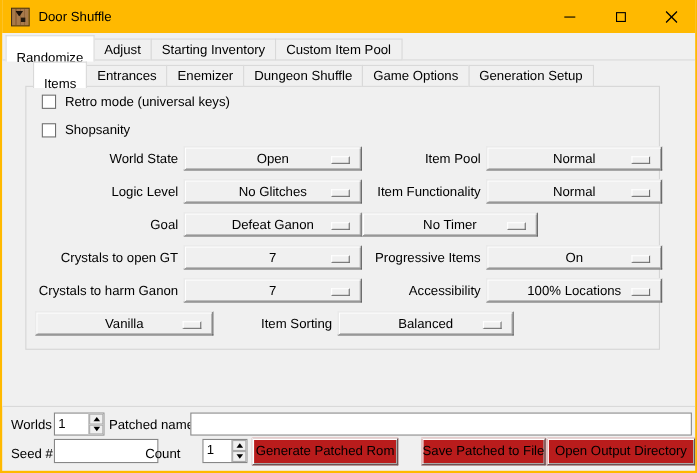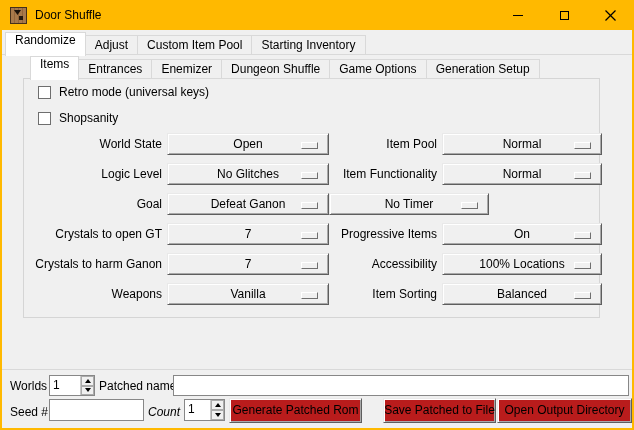--- a/index.html
+++ b/index.html
@@ -25,21 +25,21 @@
   .outer-pane { position:absolute; left:0; top:54px; width:630px; height:316px;
                 border-top:1px solid #D9D9D9; border-bottom:1px solid #D9D9D9; background:#F0F0F0; }
   .inner-frame { position:absolute; left:21px; top:78px; width:577px; height:240px;
                  border:1px solid #D5D5D5; background:#F0F0F0; }
 
   .tabrow { position:absolute; display:flex; align-items:flex-end; z-index:3; }
   .tabrow-main { left:3px; top:31px; height:24px; }
   .tabrow-sub  { left:28px; top:55px; height:24px; }
   .tab { background:#F0F0F0; border:1px solid #D9D9D9; padding:2px 9px 3px; height:20px; margin-left:-1px; white-space:nowrap; }
   .tab:first-child { margin-left:0; }
-  .tab.active { background:#FFF; height:24px; padding-top:0; border-bottom:none; margin-bottom:-1px; z-index:4; position:relative; }
+  .tab.active { background:#FFF; height:24px; padding-top:12px; border-bottom:none; margin-bottom:-1px; z-index:4; position:relative; }
 
   
   .cbrow { position:absolute; left:36px; display:flex; align-items:center; height:14px; }
   .cbrow.r1 { top:85px; } .cbrow.r2 { top:111px; }
   .cbbox { width:13px; height:13px; background:#FFF; border:1px solid #6E6E6E; margin-right:8px; flex:0 0 auto; }
 
   
   .settings { position:absolute; left:30px; top:133px; }
   .srow { display:flex; align-items:center; height:22px; margin-bottom:8px; }
   .slabel { display:inline-block; text-align:right; }
@@ -89,22 +89,22 @@
         <line x1="10.5" y1="0.5" x2="0.5" y2="10.5" stroke="#000" stroke-width="1.2"></line>
       </svg>
     </div>
   </div>
 
   <div class="outer-pane"></div>
 
   <div class="tabrow tabrow-main">
     <div class="tab active">Randomize</div>
     <div class="tab">Adjust</div>
+    <div class="tab">Starting Inventory</div>
     <div class="tab">Custom Item Pool</div>
-    <div class="tab">Starting Inventory</div>
   </div>
 
   <div class="inner-frame"></div>
 
   <div class="tabrow tabrow-sub">
     <div class="tab active">Items</div>
     <div class="tab">Entrances</div>
     <div class="tab">Enemizer</div>
     <div class="tab">Dungeon Shuffle</div>
     <div class="tab">Game Options</div>
@@ -180,21 +180,20 @@
         <div class="ddind"></div>
       </div>
       <span class="slabel lw2">Accessibility</span>
       <div class="dropdown dd2">
         <span class="ddval">100% Locations</span>
         <div class="ddind"></div>
       </div>
     </div>
 
     <div class="srow">
-      <span class="slabel lw1">Weapons</span>
       <div class="dropdown dd1">
         <span class="ddval">Vanilla</span>
         <div class="ddind"></div>
       </div>
       <span class="slabel lw2">Item Sorting</span>
       <div class="dropdown dd2">
         <span class="ddval">Balanced</span>
         <div class="ddind"></div>
       </div>
     </div>
@@ -211,21 +210,21 @@
       <div class="spinbtn">
           <div class="tri-dn"></div>
         </div>
     </div>
   </div>
   <span class="flabel" style="left:97px; top:376px;">Patched names</span>
   <input class="entry" style="left: 171px; top: 375px; width: 456px; height: 21px;" value="">
 
   <span class="flabel" style="left:8px; top:402px;">Seed #</span>
   <input class="entry" style="left: 47px; top: 399px; width: 95px; height: 22px;" value="">
-  <span class="flabel" style="left:146px; top:402px;font-style:italic;">Count</span>
+  <span class="flabel" style="left:130px; top:402px;">Count</span>
   <div class="spinbox" style="left:182px; top:399px; width:41px; height:22px;">
     <div class="spinval">1</div>
     <div class="spincol">
       <div class="spinbtn">
           <div class="tri-up"></div>
         </div>
       <div class="spinbtn">
           <div class="tri-dn"></div>
         </div>
     </div>

